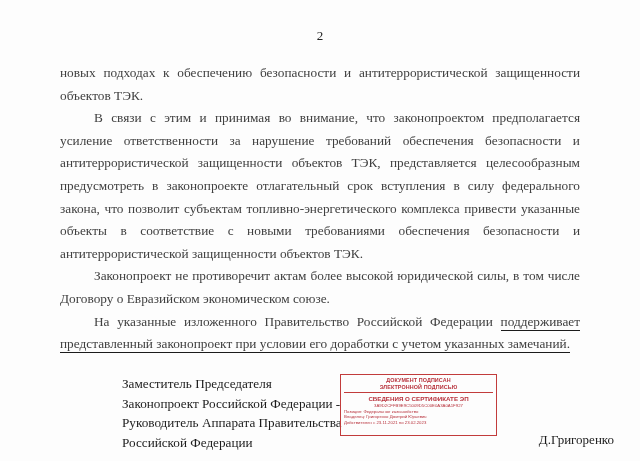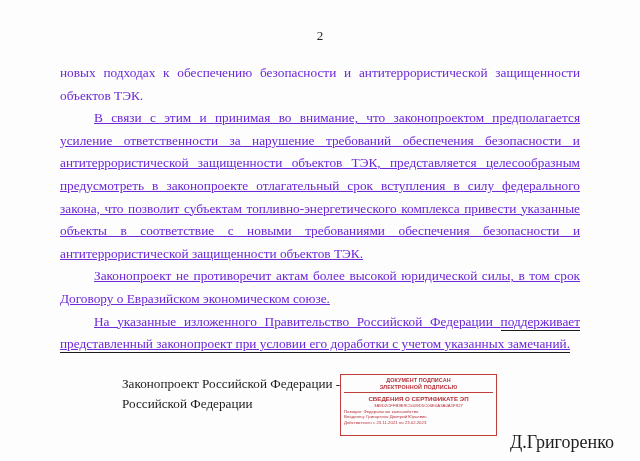--- a/index.html
+++ b/index.html
@@ -32,49 +32,48 @@
     color: #222;
   }
   .body-text {
     position: absolute;
     top: 62px;
     left: 60px;
     width: 520px;
     font-size: 13.3px;
     line-height: 22.6px;
     text-align: justify;
-    color: #6d28d9;
+    color: #404040;
   }
   .para {
     margin: 0 0 0 0;
     text-align: justify;
     text-justify: inter-word;
   }
   .para.indent {
     text-indent: 34px;
-    text-decoration: underline;
   }
   .underline-span {
     border-bottom: 1px solid #1c1c1c;
     padding-bottom: 1px;
   }
   .signature-block {
     position: absolute;
     left: 122px;
     top: 374px;
     width: 260px;
     font-size: 13.2px;
     line-height: 19.5px;
     color: #1c1c1c;
   }
   .signature-name {
     position: absolute;
     right: 26px;
     top: 432px;
-    font-size: 18px;
+    font-size: 13px;
     color: #1c1c1c;
   }
   .stamp {
     position: absolute;
     left: 340px;
     top: 374px;
     width: 157px;
     height: 62px;
     border: 1px solid #c23c3c;
     box-sizing: border-box;
@@ -116,26 +115,28 @@
 </head>
 <body>
 
 <div class="page">
 
   <div class="page-number">2</div>
 
   <div class="body-text">
     <p class="para">новых подходах к обеспечению безопасности и антитеррористической защищенности объектов ТЭК.</p>
     <p class="para indent">В связи с этим и принимая во внимание, что законопроектом предполагается усиление ответственности за нарушение требований обеспечения безопасности и антитеррористической защищенности объектов ТЭК, представляется целесообразным предусмотреть в законопроекте отлагательный срок вступления в силу федерального закона, что позволит субъектам топливно-энергетического комплекса привести указанные объекты в соответствие с новыми требованиями обеспечения безопасности и антитеррористической защищенности объектов ТЭК.</p>
-    <p class="para indent">Законопроект не противоречит актам более высокой юридической силы, в том срок Договору о Евразийском экономическом союзе.</p>
+    <p class="para indent">Законопроект не противоречит актам более высокой юридической силы, в том числе Договору о Евразийском экономическом союзе.</p>
     <p class="para indent"><span>На указанные изложенного Правительство Российской Федерации </span><span class="underline-span">поддерживает представленный законопроект при условии его доработки с учетом указанных замечаний.</span></p>
   </div>
 
   <div class="signature-block">
+    <div>Заместитель Председателя</div>
     <div>Законопроект Российской Федерации -</div>
+    <div>Руководитель Аппарата Правительства</div>
     <div>Российской Федерации</div>
   </div>
 
   <div class="signature-name">Д.Григоренко</div>
 
   <div class="stamp">
     <div class="stamp-title">ДОКУМЕНТ ПОДПИСАН</div>
     <div class="stamp-title">ЭЛЕКТРОННОЙ ПОДПИСЬЮ</div>
     <div class="stamp-sep"></div>
     <div class="stamp-subtitle">СВЕДЕНИЯ О СЕРТИФИКАТЕ ЭП</div>

